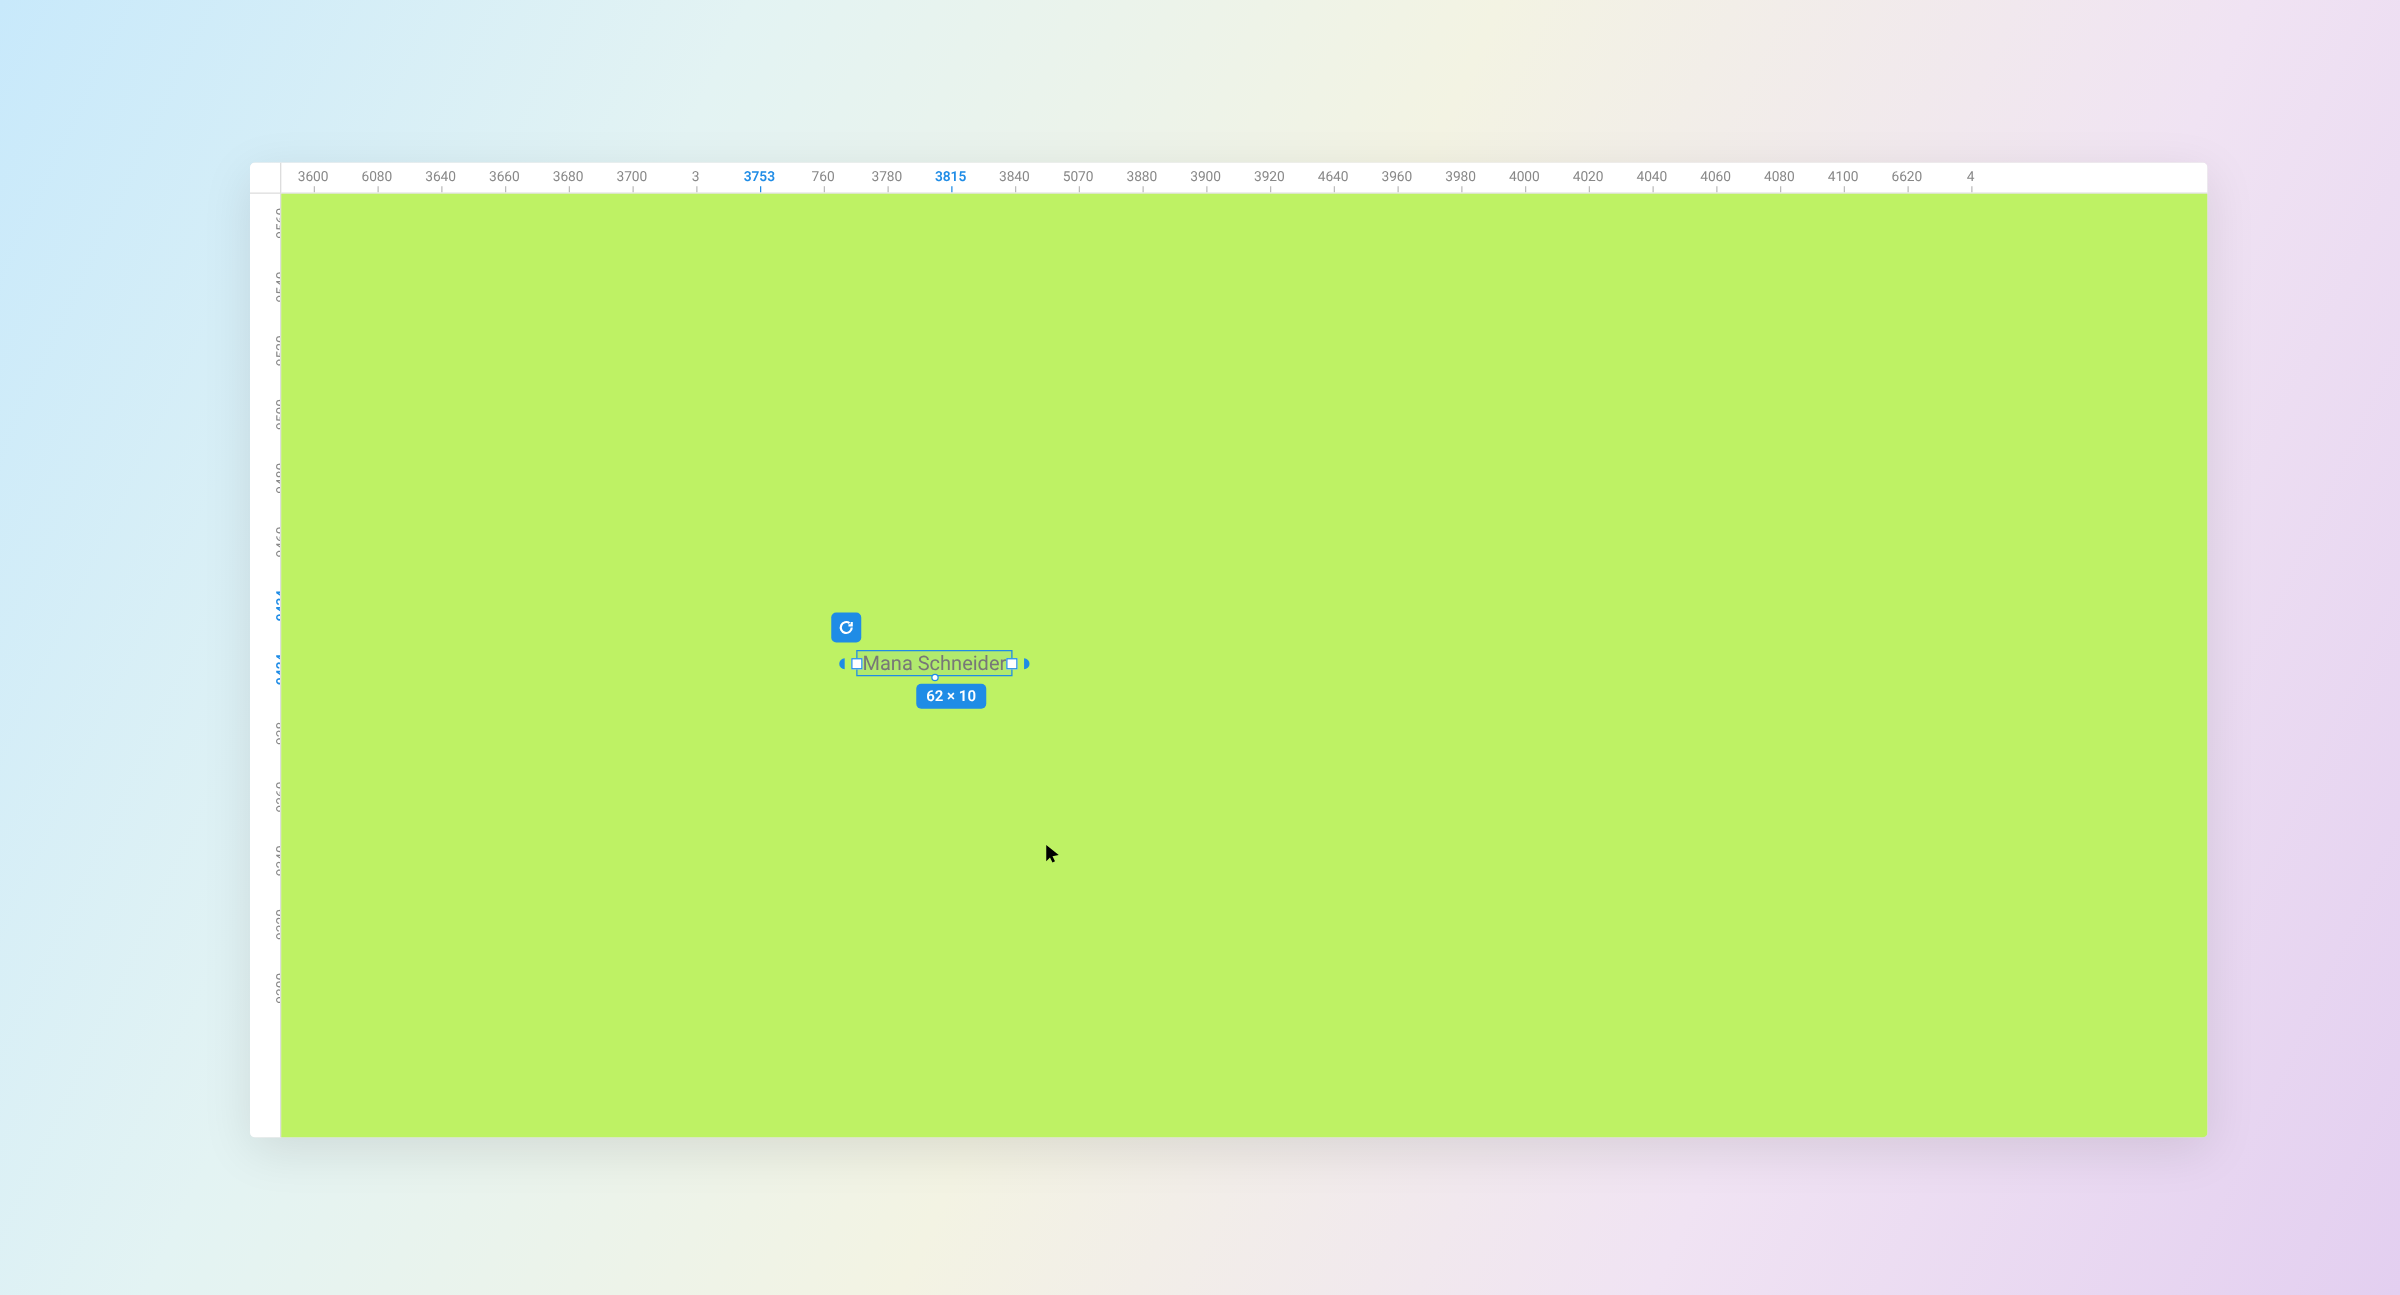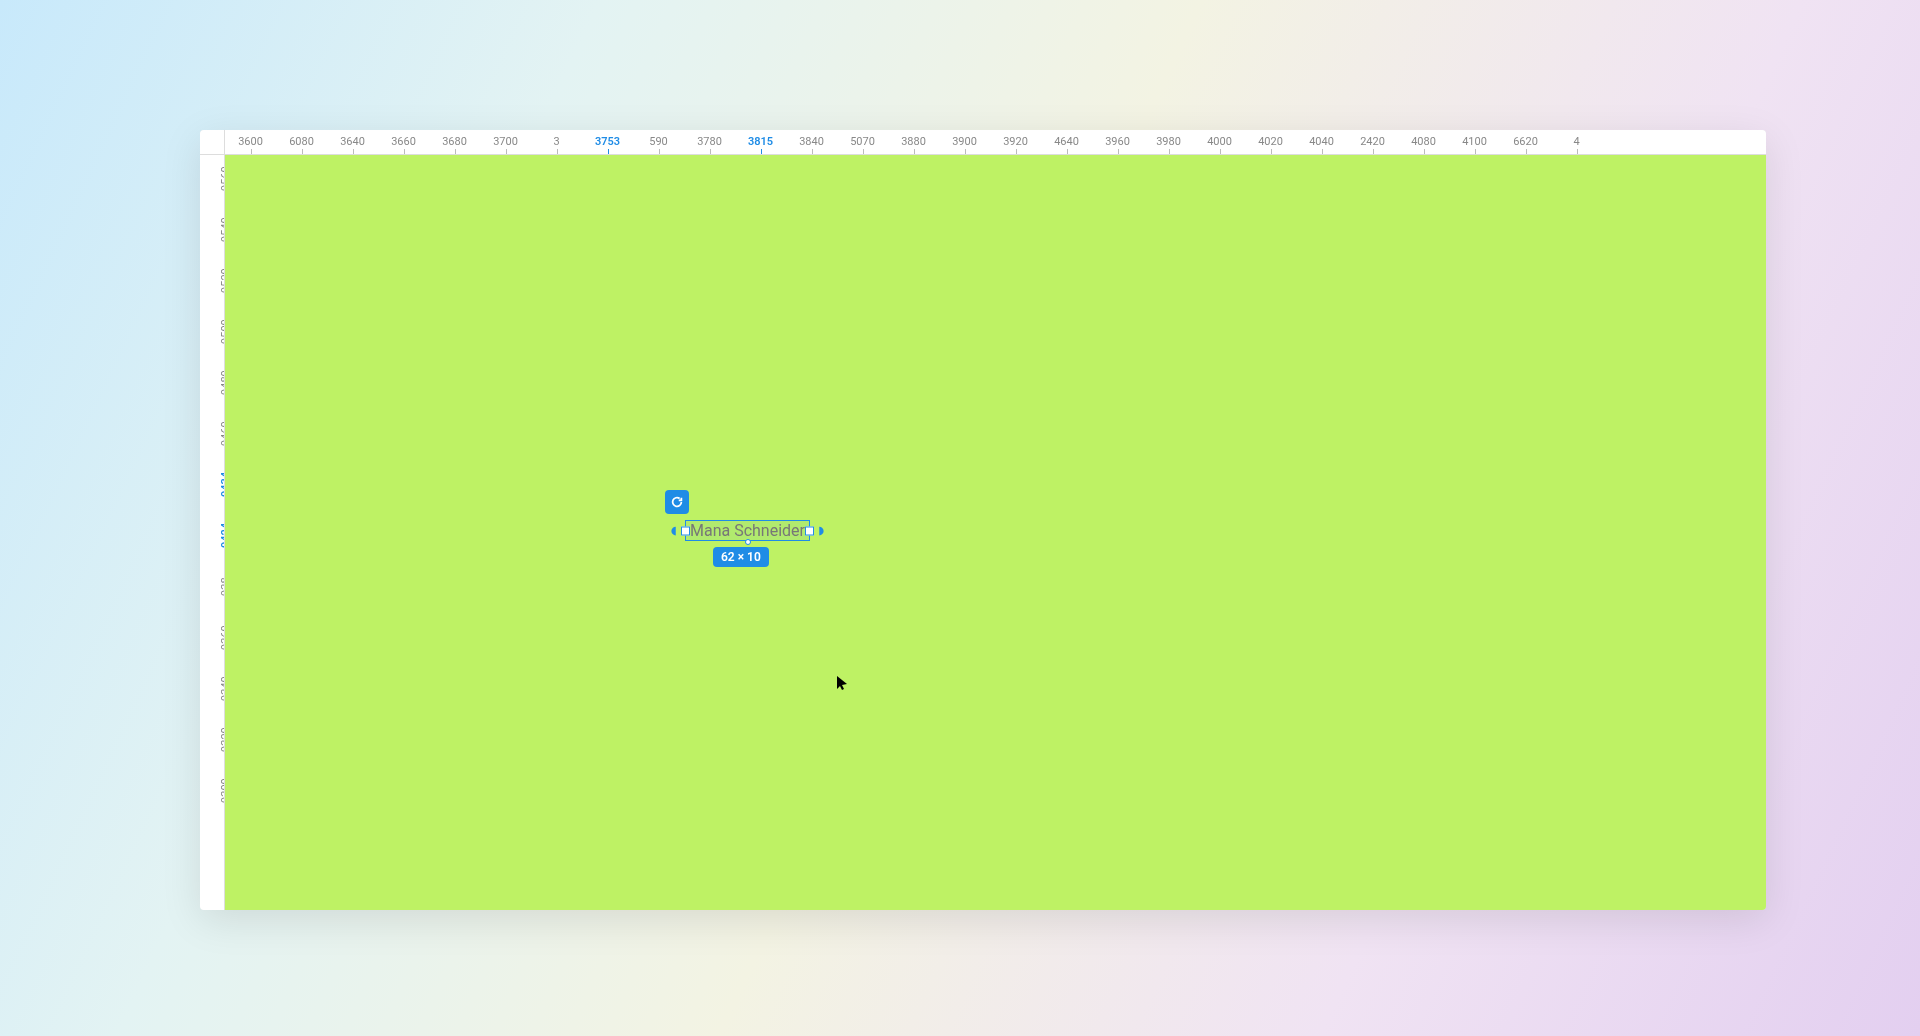--- a/index.html
+++ b/index.html
@@ -174,21 +174,21 @@
     content:''; position:absolute; width:7px; height:7px; background:#fff; border:1.5px solid #1f8ce6;
     top:50%; transform:translateY(-50%);
   }
   .sel-box::before { left:-5px; }
   .sel-box::after { right:-5px; }
   .sel-pin {
     position:absolute; left:50%; bottom:-5px; transform:translateX(-50%);
     width:6px; height:6px; border-radius:50%; background:#fff; border:1.5px solid #1f8ce6;
   }
   .dim-badge {
-    margin-top:6px; margin-left:48px;
+    margin-top:6px; margin-left:68px;
     display:inline-block;
     background:#1f8ce6; color:#fff;
     font-size:12px; font-weight:600;
     padding:3px 8px; border-radius:4px;
   }
 
   .cursor-arrow { position:absolute; top:520px; left:610px; color:#000; }
   .cursor-arrow svg { width:16px; height:16px; }
 </style>
 </head>
@@ -200,35 +200,35 @@
 
   <div class="ruler-h" id="ruler-h">
       <div class="tick">3600</div>
       <div class="tick">6080</div>
       <div class="tick">3640</div>
       <div class="tick">3660</div>
       <div class="tick">3680</div>
       <div class="tick">3700</div>
       <div class="tick">3</div>
       <div class="tick hl">3753</div>
-      <div class="tick">590</div>
+      <div class="tick">760</div>
       <div class="tick">3780</div>
       <div class="tick hl">3815</div>
       <div class="tick">3840</div>
       <div class="tick">5070</div>
       <div class="tick">3880</div>
       <div class="tick">3900</div>
       <div class="tick">3920</div>
       <div class="tick">4640</div>
       <div class="tick">3960</div>
       <div class="tick">3980</div>
       <div class="tick">4000</div>
       <div class="tick">4020</div>
       <div class="tick">4040</div>
-      <div class="tick">2420</div>
+      <div class="tick">4060</div>
       <div class="tick">4080</div>
       <div class="tick">4100</div>
       <div class="tick">6620</div>
       <div class="tick">4</div>
     </div>
 
   <div class="ruler-v" id="ruler-v">
       <div class="tick">-9560</div>
       <div class="tick">-9540</div>
       <div class="tick">-9520</div>

